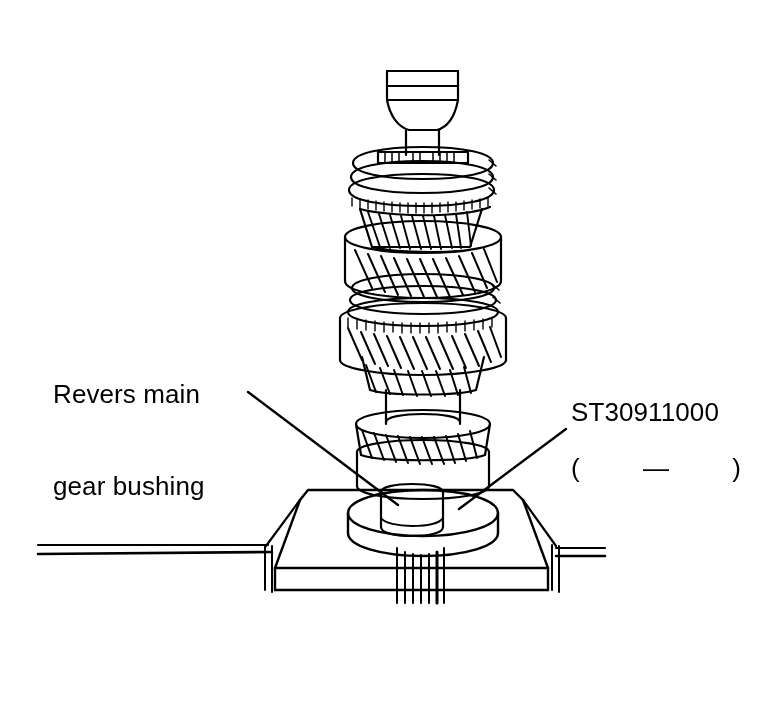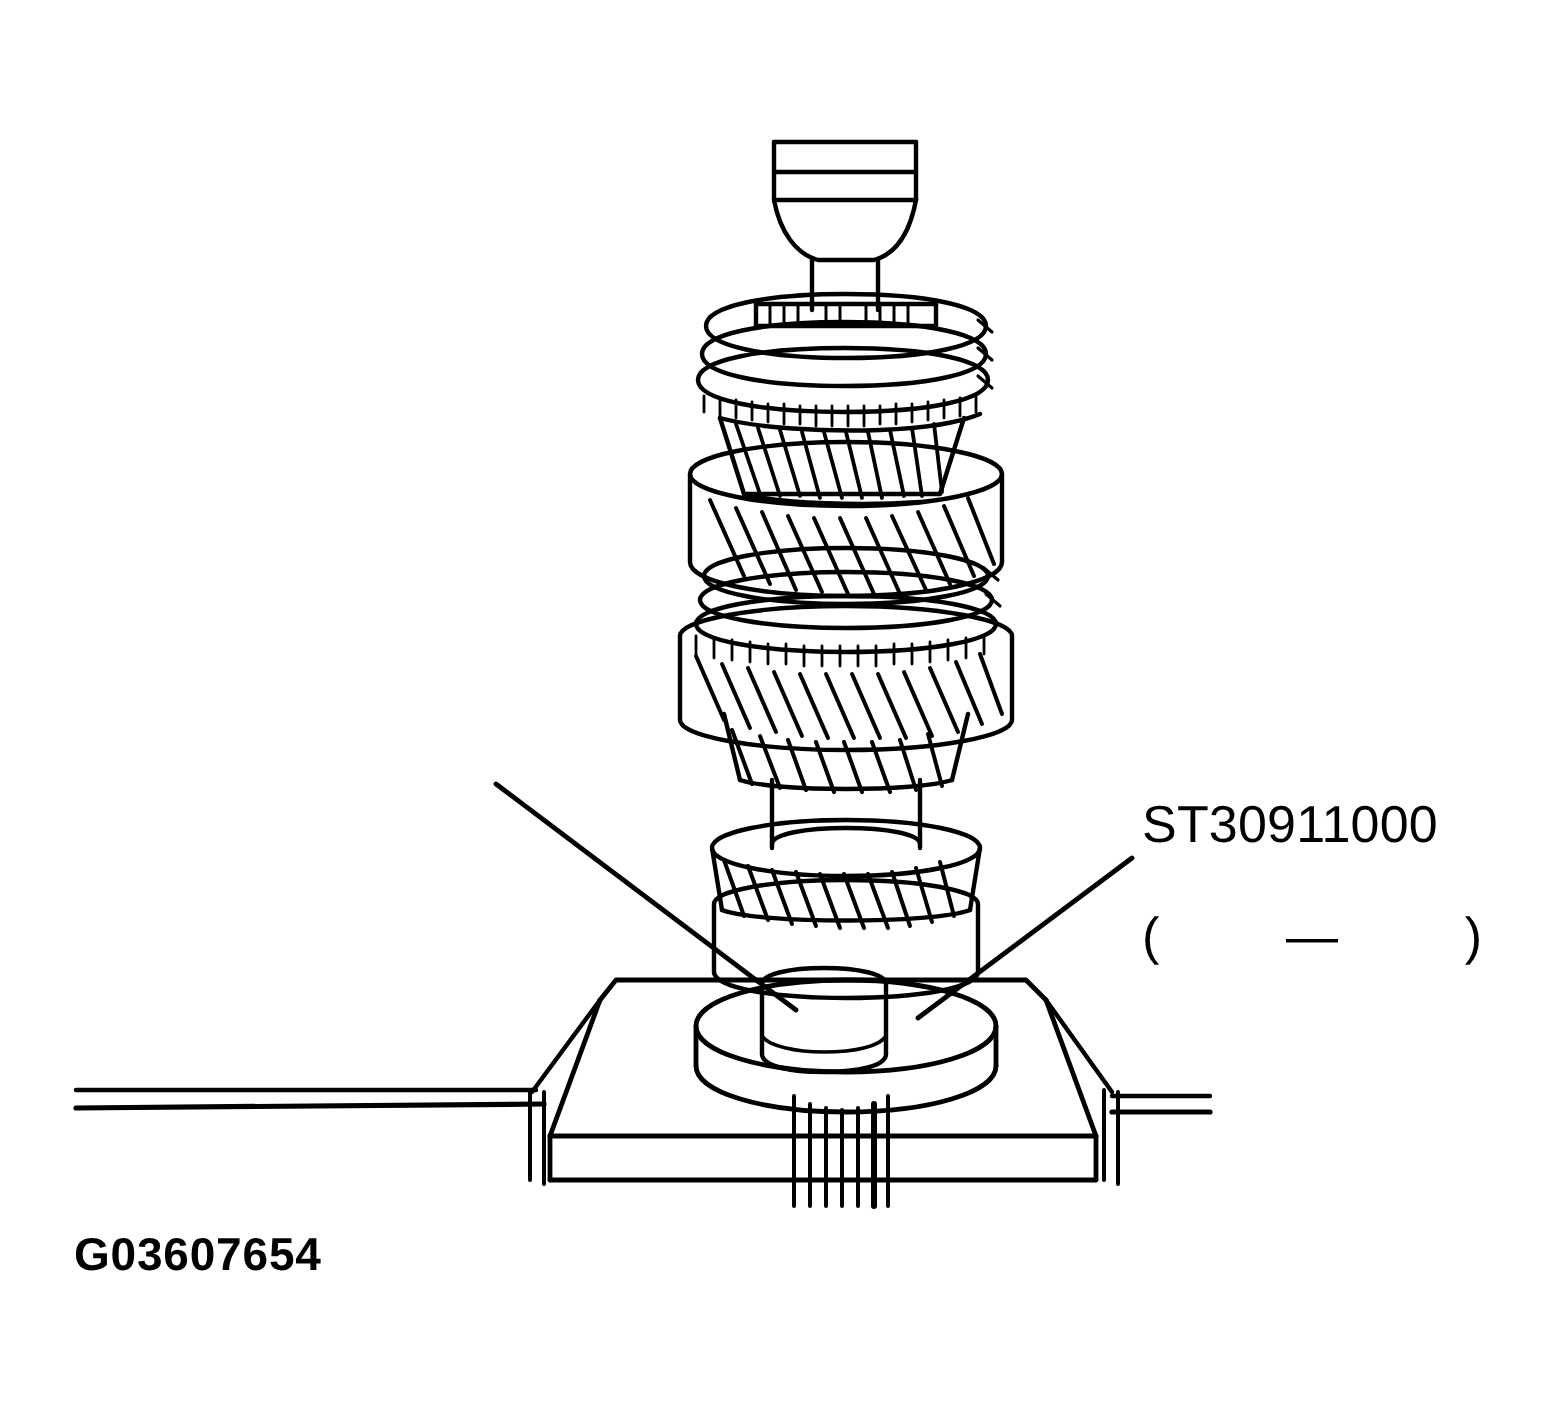--- a/index.html
+++ b/index.html
@@ -332,24 +332,27 @@
       <g>
         <path d="M248,392 L398,505" stroke-width="2.4"></path>
       </g>
       <g>
         <path d="M566,429 L459,509" stroke-width="2.4"></path>
       </g>
 
     </g>
   </svg>
 
+  <div class="lbl" id="label-bushing">
+    <span class="line">Revers main</span>
+    <span class="line">gear bushing</span>
+  </div>
 
   <div class="lbl" id="label-tool">ST30911000</div>
 
   <div id="label-tool-sub">
     <span>(</span>
     <span>—</span>
     <span>)</span>
   </div>
 
-  <div class="lbl" id="figure-code">G03607654</div>
 
 </div>
 
 </body></html>

